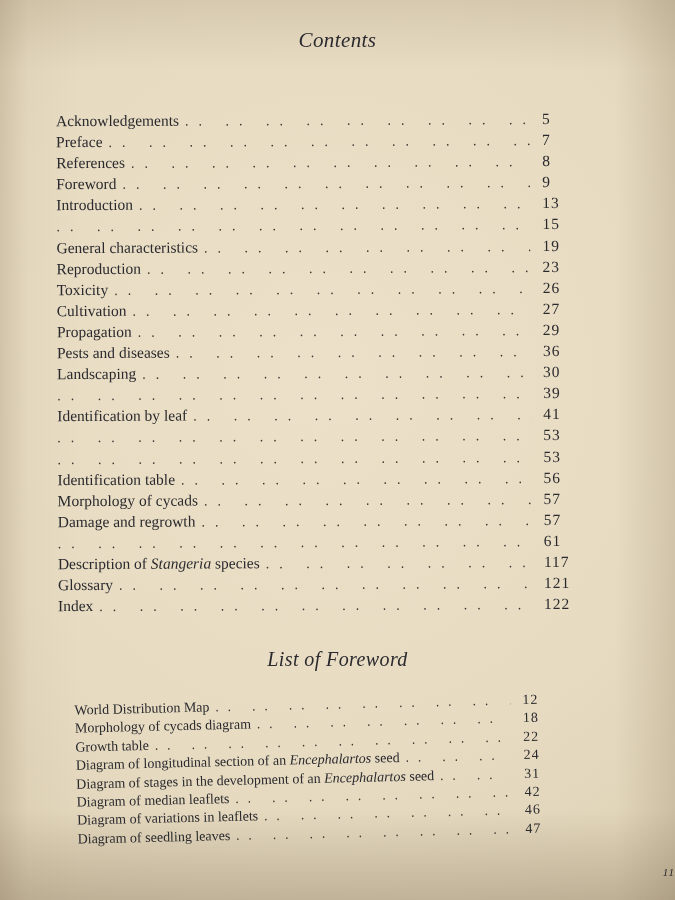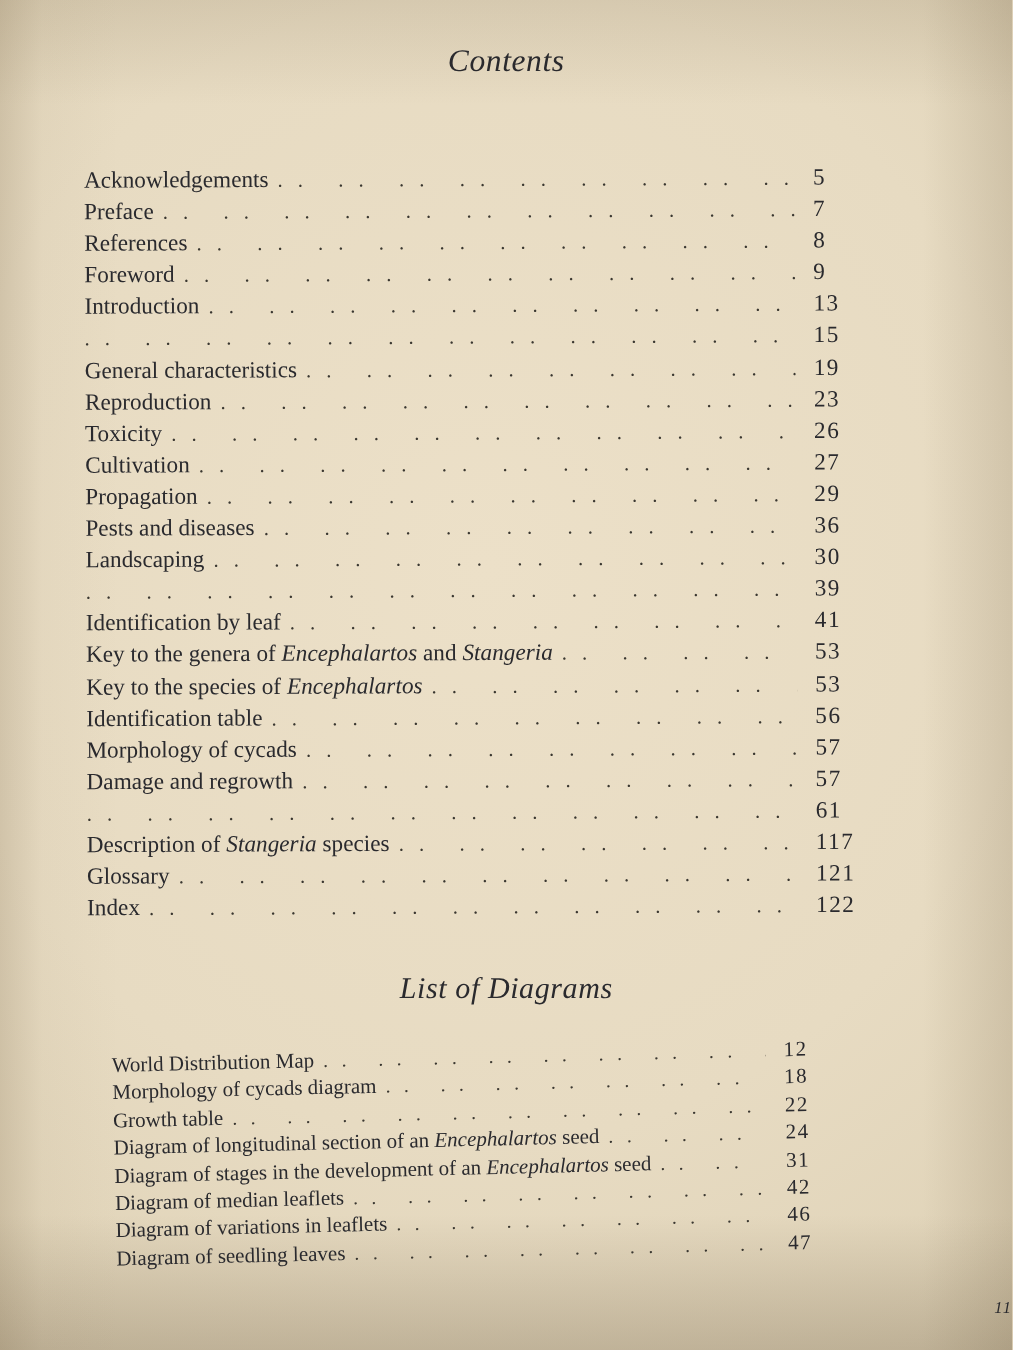--- a/index.html
+++ b/index.html
@@ -199,26 +199,24 @@
       <li class="toc-row">
         <span class="leader">.. .. .. .. .. .. .. .. .. .. .. .. .. .. .. .. .. .. .. ..</span>
         <span class="page-num">39</span>
       </li>
       <li class="toc-row">
         <span class="entry-label">Identification by leaf</span>
         <span class="leader">.. .. .. .. .. .. .. .. .. .. .. .. .. .. .. .. .. .. .. ..</span>
         <span class="page-num">41</span>
       </li>
       <li class="toc-row">
-        <span class="entry-label">Key to the genera of <i>Encephalartos</i> and <i>Stangeria</i></span>
         <span class="leader">.. .. .. .. .. .. .. .. .. .. .. .. .. .. .. .. .. .. .. ..</span>
         <span class="page-num">53</span>
       </li>
       <li class="toc-row">
-        <span class="entry-label">Key to the species of <i>Encephalartos</i></span>
         <span class="leader">.. .. .. .. .. .. .. .. .. .. .. .. .. .. .. .. .. .. .. ..</span>
         <span class="page-num">53</span>
       </li>
       <li class="toc-row">
         <span class="entry-label">Identification table</span>
         <span class="leader">.. .. .. .. .. .. .. .. .. .. .. .. .. .. .. .. .. .. .. ..</span>
         <span class="page-num">56</span>
       </li>
       <li class="toc-row">
         <span class="entry-label">Morphology of cycads</span>
@@ -244,21 +242,21 @@
         <span class="leader">.. .. .. .. .. .. .. .. .. .. .. .. .. .. .. .. .. .. .. ..</span>
         <span class="page-num">121</span>
       </li>
       <li class="toc-row">
         <span class="entry-label">Index</span>
         <span class="leader">.. .. .. .. .. .. .. .. .. .. .. .. .. .. .. .. .. .. .. ..</span>
         <span class="page-num">122</span>
       </li>
     </ul>
 
-  <h1 class="title" id="diagrams-title">List of Diagrams</h1>
+  <h1 class="title" id="diagrams-title">List of Foreword</h1>
 
   <ul class="toc" id="diagrams-list">
       <li class="toc-row">
         <span class="entry-label">World Distribution Map</span>
         <span class="leader">.. .. .. .. .. .. .. .. .. .. .. .. .. .. .. .. .. .. .. ..</span>
         <span class="page-num">12</span>
       </li>
       <li class="toc-row">
         <span class="entry-label">Morphology of cycads diagram</span>
         <span class="leader">.. .. .. .. .. .. .. .. .. .. .. .. .. .. .. .. .. .. .. ..</span>

